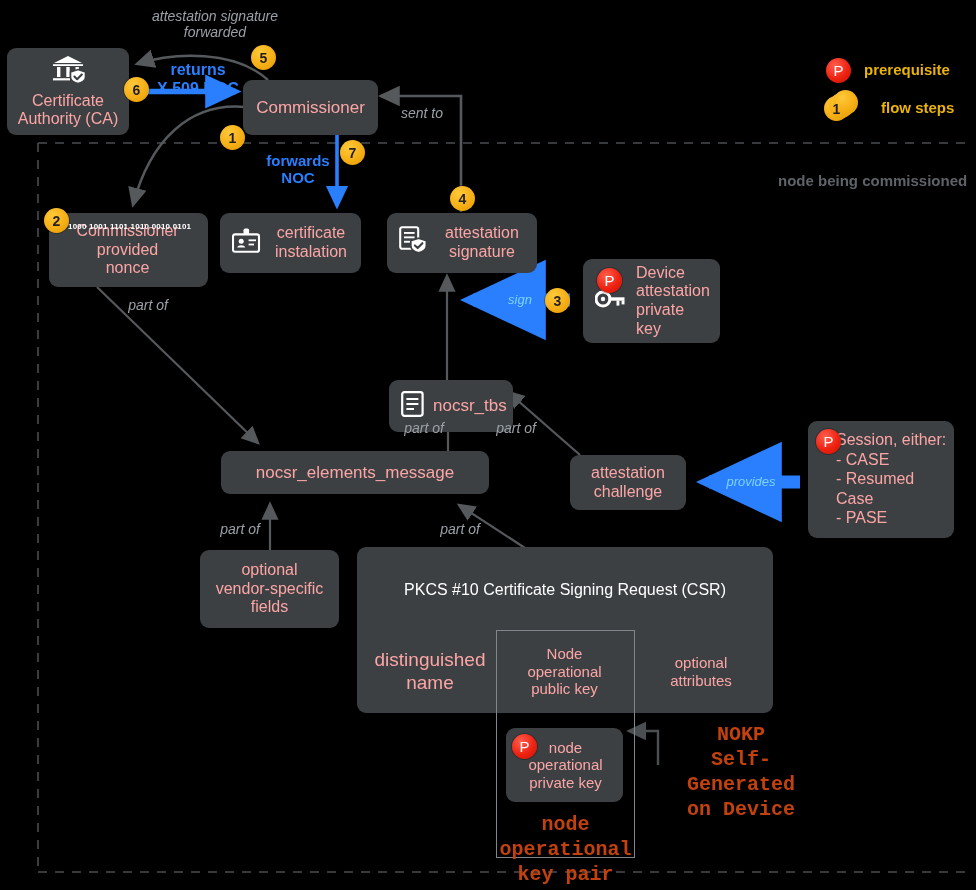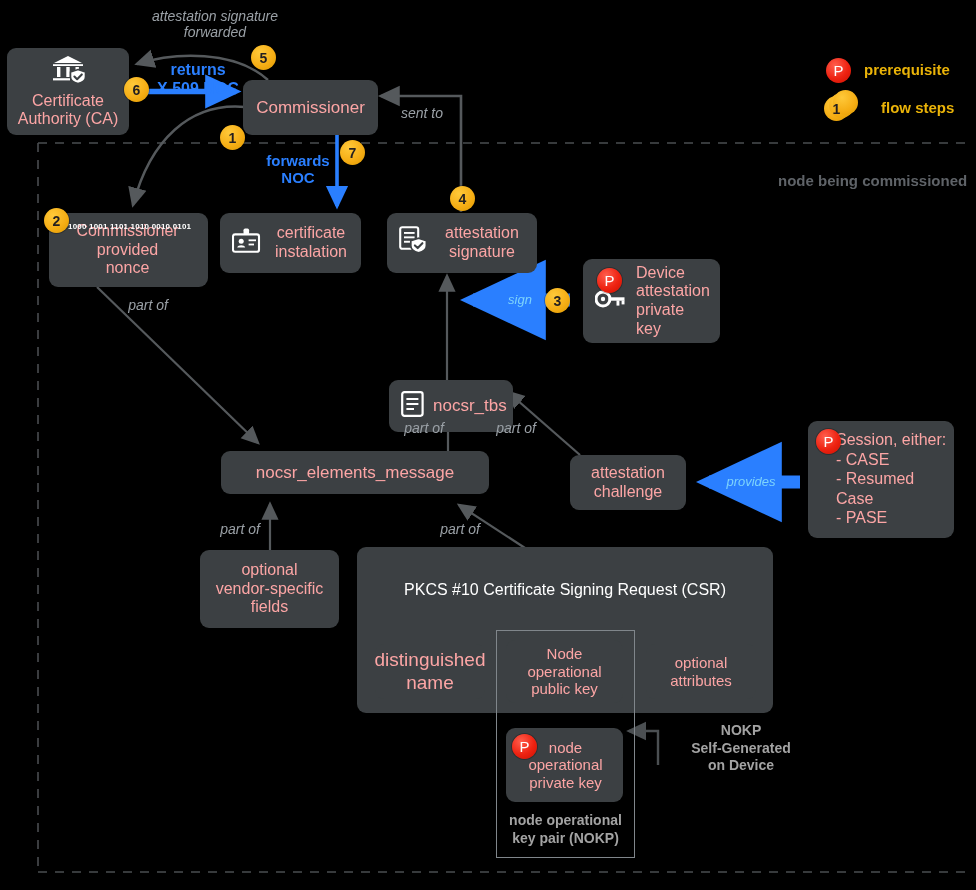--- a/index.html
+++ b/index.html
@@ -84,22 +84,23 @@
   .lbl.onarrow {
     color: #7dd3fc;
     font-style: italic;
     font-weight: normal;
     font-size: 13px;
   }
   .lbl.region {
     color: #5f6368; font-style: normal; font-weight: bold; font-size: 15px;
   }
   .lbl.grey-bold {
-    color: #a3a3a3; font-style: normal; font-weight: bold; font-size: 14px;
+    color: #c2410c; font-style: normal; font-weight: bold; font-size: 20px;
     line-height: 1.25;
+    font-family: Liberation Mono, monospace;
   }
   .legend-text {
     position: absolute;
     color: #eab308;
     font-weight: bold;
     font-size: 15px;
   }
   .bits {
     position: absolute;
     font-family: "Liberation Sans", sans-serif;

